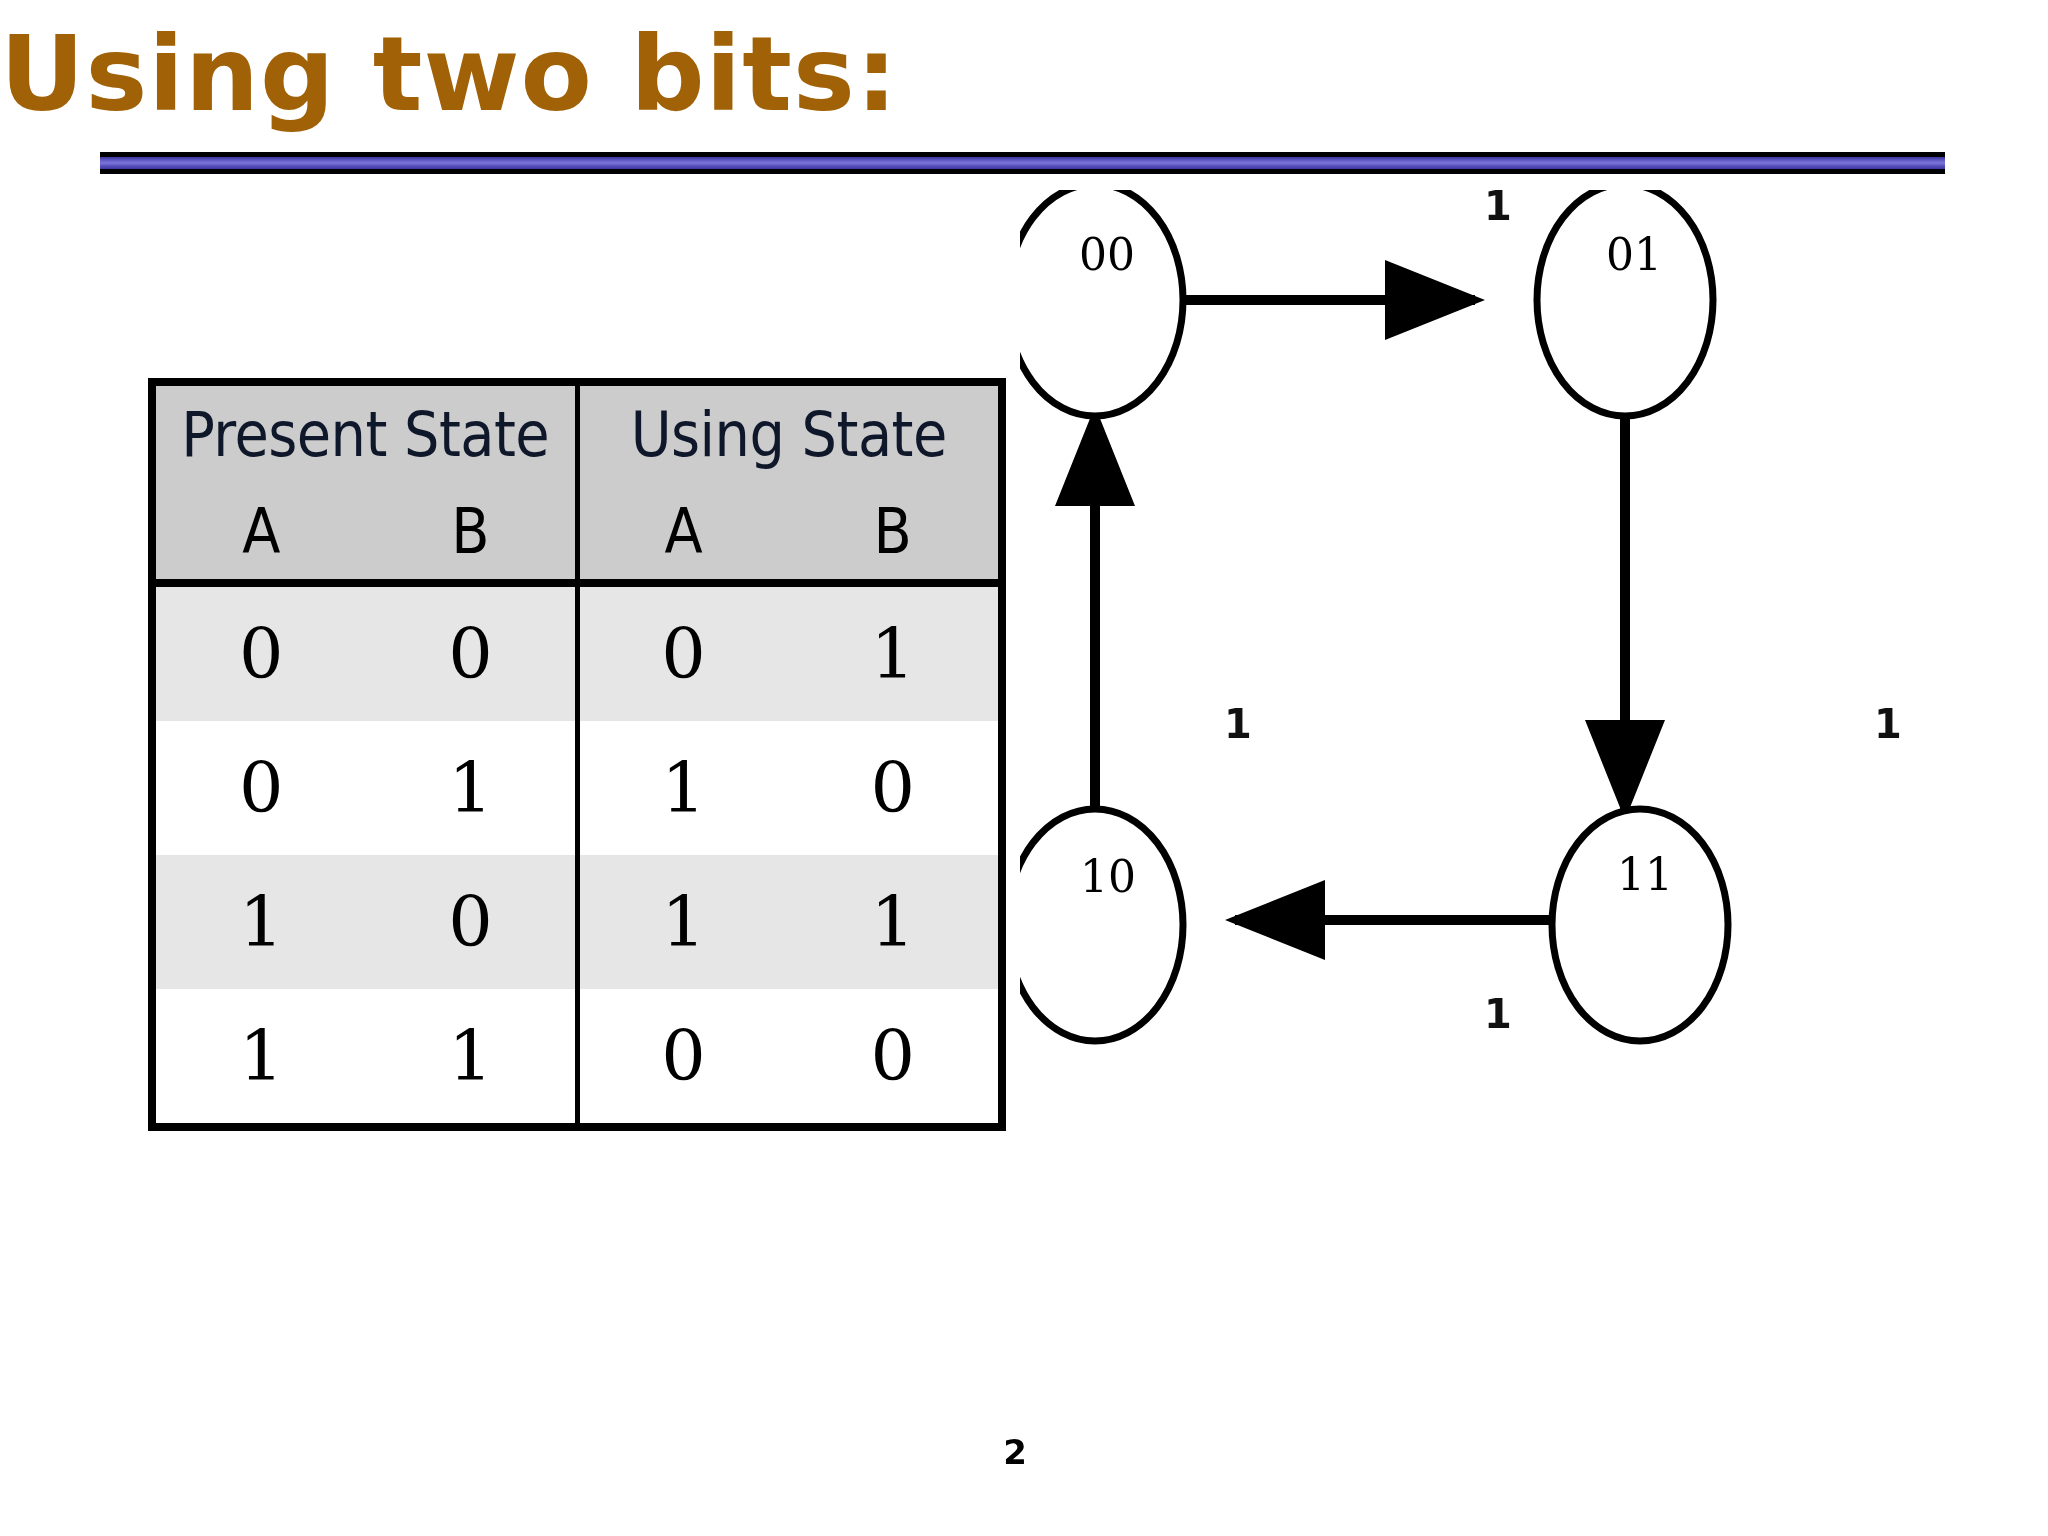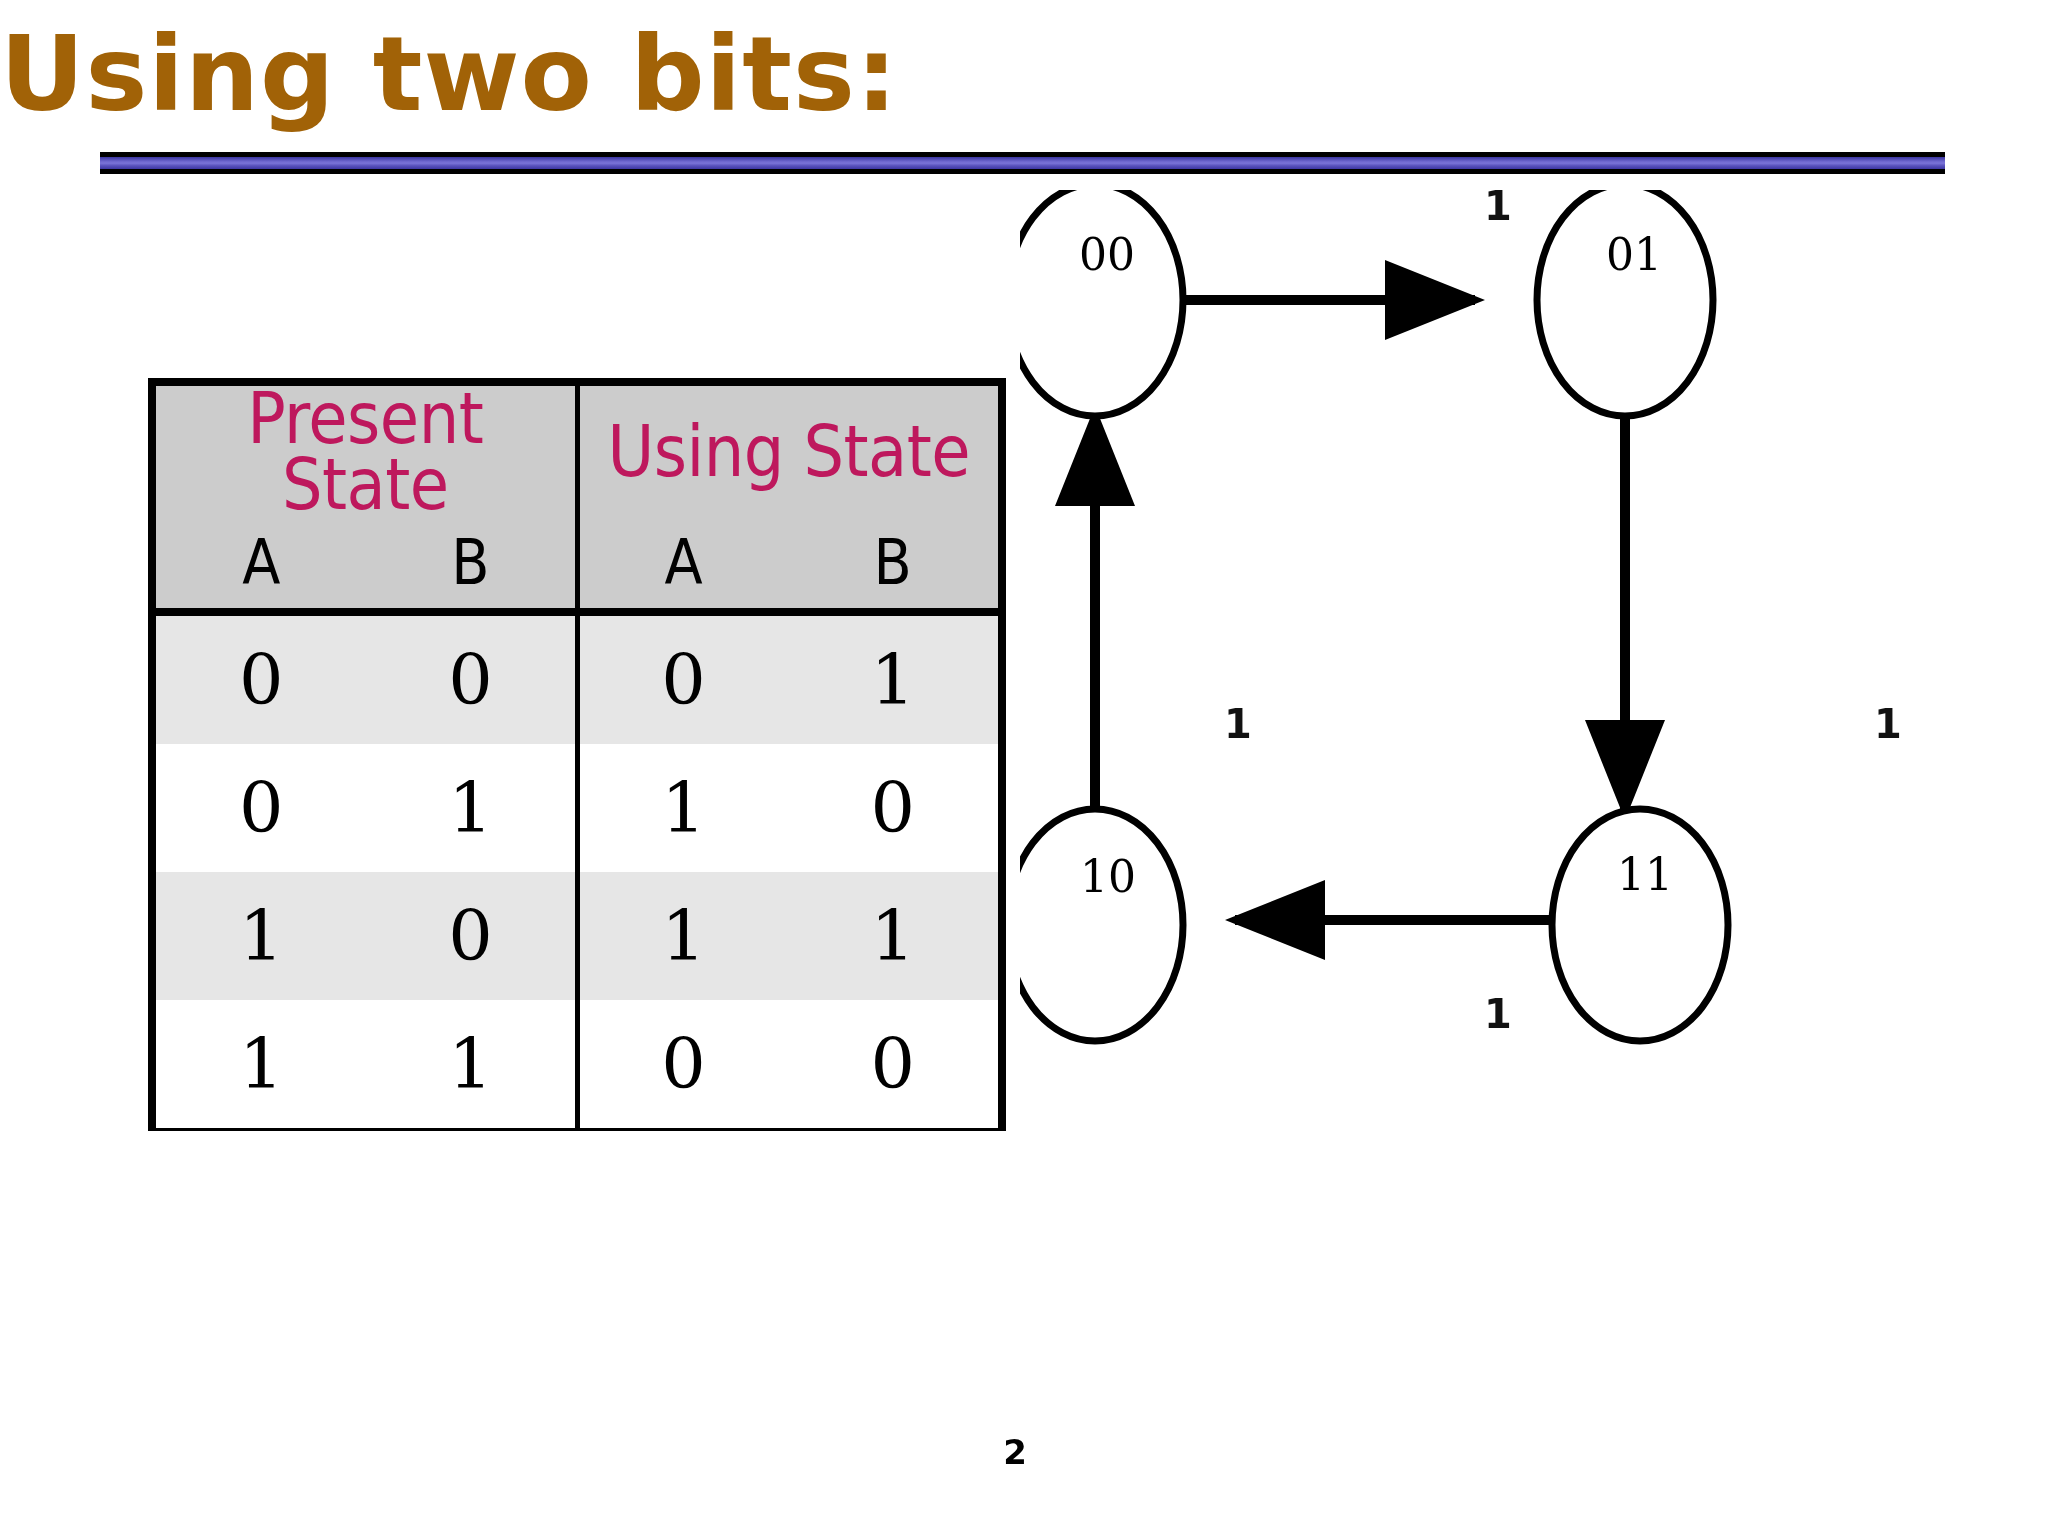--- a/index.html
+++ b/index.html
@@ -72,23 +72,23 @@
     margin: 0;
     text-align: center;
     vertical-align: middle;
     font-weight: normal;
   }
   .thead-block {
     background: #cccccc;
   }
   .hdr-group {
     font-family: "DejaVu Sans Condensed", "Liberation Sans Narrow", "Liberation Sans", sans-serif;
-    font-size: 71px;
+    font-size: 62px;
     line-height: 66px;
-    color: #be185d;
+    color: #0f172a;
     height: 94px;
     letter-spacing: -0.5px;
   }
   .hdr-sub {
     font-family: "DejaVu Sans Condensed", "Liberation Sans Narrow", "Liberation Sans", sans-serif;
     font-size: 62px;
     line-height: 66px;
     color: #000000;
     height: 90px;
   }

